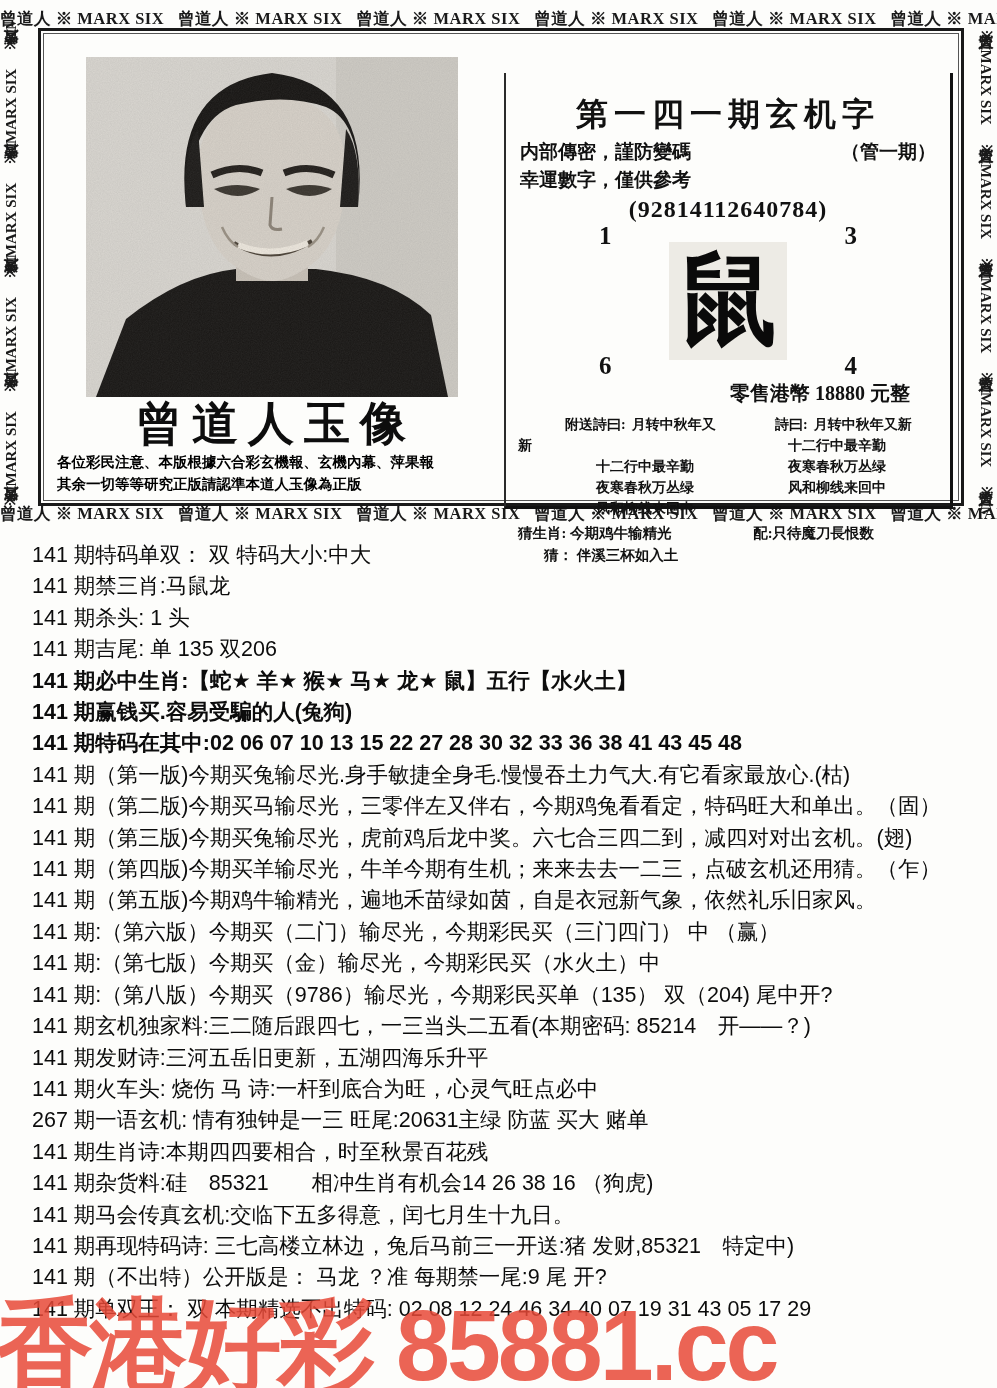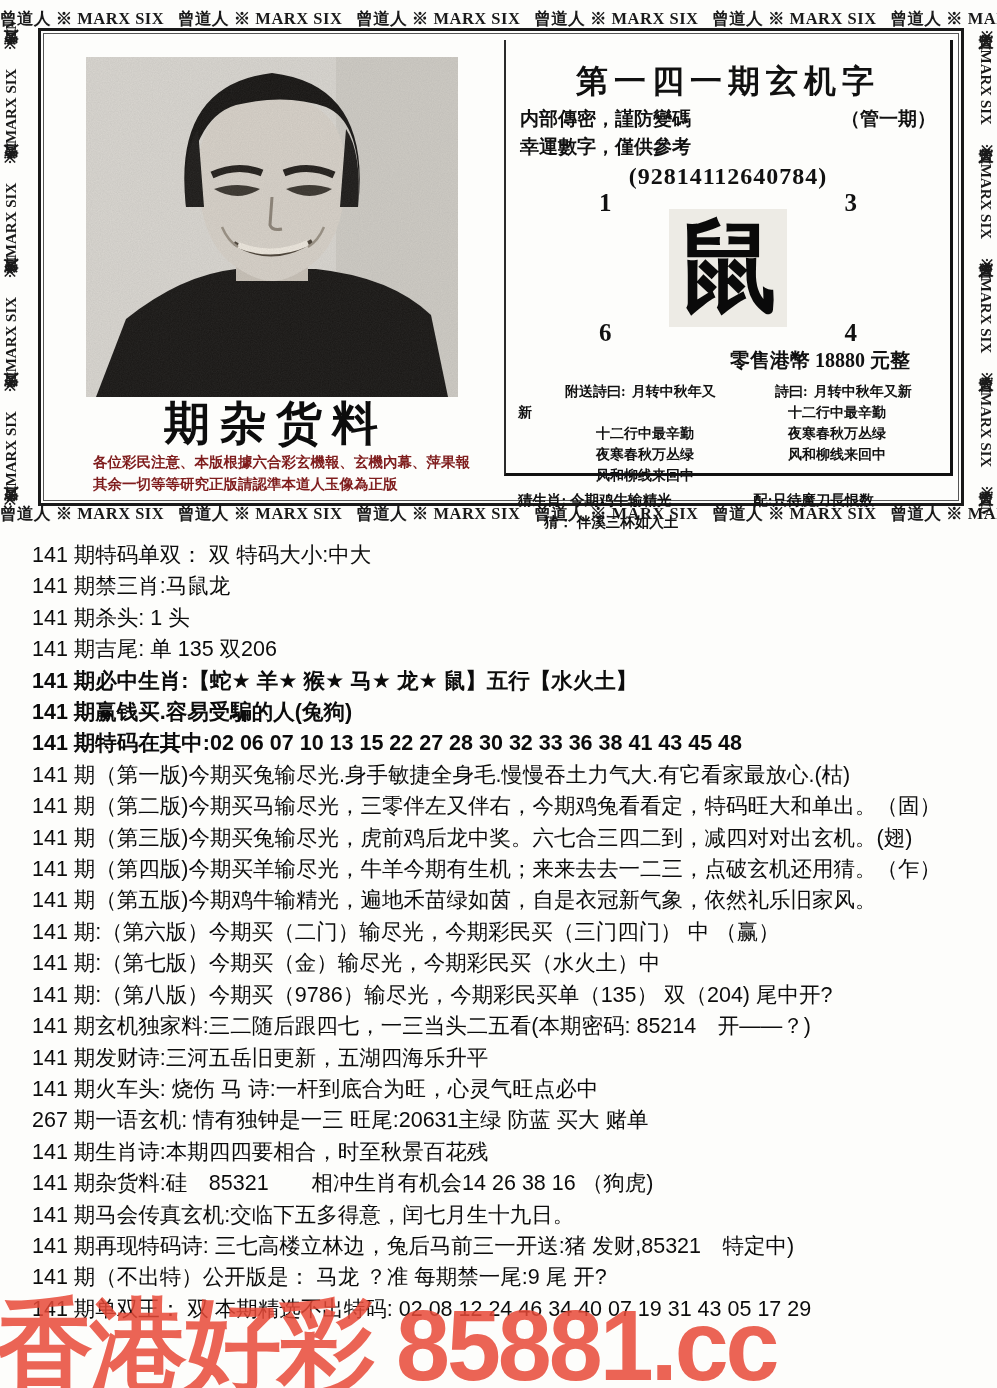--- a/index.html
+++ b/index.html
@@ -16,23 +16,23 @@
   .strip.left{left:1px;transform:rotate(180deg);}
   .strip.right{right:1px;}
   
   .frame{position:absolute;left:38px;top:28px;width:920px;height:472px;
          border:3px solid #191919;outline:1px solid #555;outline-offset:-6px;}
   .photo{position:absolute;left:45px;top:26px;width:372px;height:340px;background:#d9d6d0;}
   .caption{position:absolute;left:6px;top:362px;width:458px;text-align:center;
            font-family:"Liberation Serif","DejaVu Serif",serif;font-weight:bold;
            font-size:46px;letter-spacing:10px;color:#0d0d0d;}
   .notes{position:absolute;left:16px;top:420px;width:455px;font-size:14.5px;line-height:1.55;
-         color:#7f1d1d;font-family:"Liberation Serif","DejaVu Serif",serif;font-weight:bold;margin-left:36px;}
+         color:#000000;font-family:"Liberation Serif","DejaVu Serif",serif;font-weight:bold;}
   
-  .panel{position:absolute;left:463px;top:9px;width:449px;height:436px;box-sizing:border-box;
+  .panel{position:absolute;left:463px;top:42px;width:449px;height:436px;box-sizing:border-box;
          border-left:2px solid #2a2a2a;border-right:3px solid #111;border-bottom:3px solid #111;
          padding:4px 12px 0 12px;font-family:"Liberation Serif","DejaVu Serif",serif;}
   .panel-title{margin-top:18px;text-align:center;font-size:32px;font-weight:bold;
                letter-spacing:6px;line-height:38px;}
   .panel-row{display:flex;justify-content:space-between;font-size:19px;font-weight:bold;
              line-height:26px;margin-top:6px;padding:0 2px;}
   .panel-sub2{font-size:19px;font-weight:bold;line-height:25px;margin-top:2px;padding:0 2px;}
   .lucky{text-align:center;font-size:24px;font-weight:bold;letter-spacing:1px;line-height:30px;margin-top:2px;}
   .zodiac-box{position:relative;width:310px;height:150px;margin:2px auto 0;}
   .z-char{position:absolute;left:50%;top:50%;transform:translate(-50%,-50%);
@@ -102,21 +102,21 @@
         <path d="M186,140 L184,168 Q186,174 196,172" stroke="#8c8377" stroke-width="3" fill="none"></path>
 
         <path d="M148,186 Q186,210 226,184" stroke="#4a4136" stroke-width="4" fill="none"></path>
         <path d="M152,188 Q186,202 222,186" stroke="#efe9df" stroke-width="6" fill="none"></path>
         <path d="M136,170 Q142,184 152,190" stroke="#9a9184" stroke-width="2.5" fill="none"></path>
         <path d="M238,170 Q232,184 222,190" stroke="#9a9184" stroke-width="2.5" fill="none"></path>
         <rect width="372" height="340" filter="url(#grain)" opacity="0.35"></rect>
       </svg>
     </div>
 
-    <div class="caption">期杂货料</div>
+    <div class="caption">曾道人玉像</div>
     <div class="notes">
       <div>各位彩民注意、本版根據六合彩玄機報、玄機內幕、萍果報</div>
       <div>其余一切等等研究正版請認準本道人玉像為正版</div>
     </div>
 
     <div class="panel">
       <div class="panel-title">第一四一期玄机字</div>
       <div class="panel-row">
         <span>内部傳密，謹防變碼</span>
         <span>（管一期）</span>

